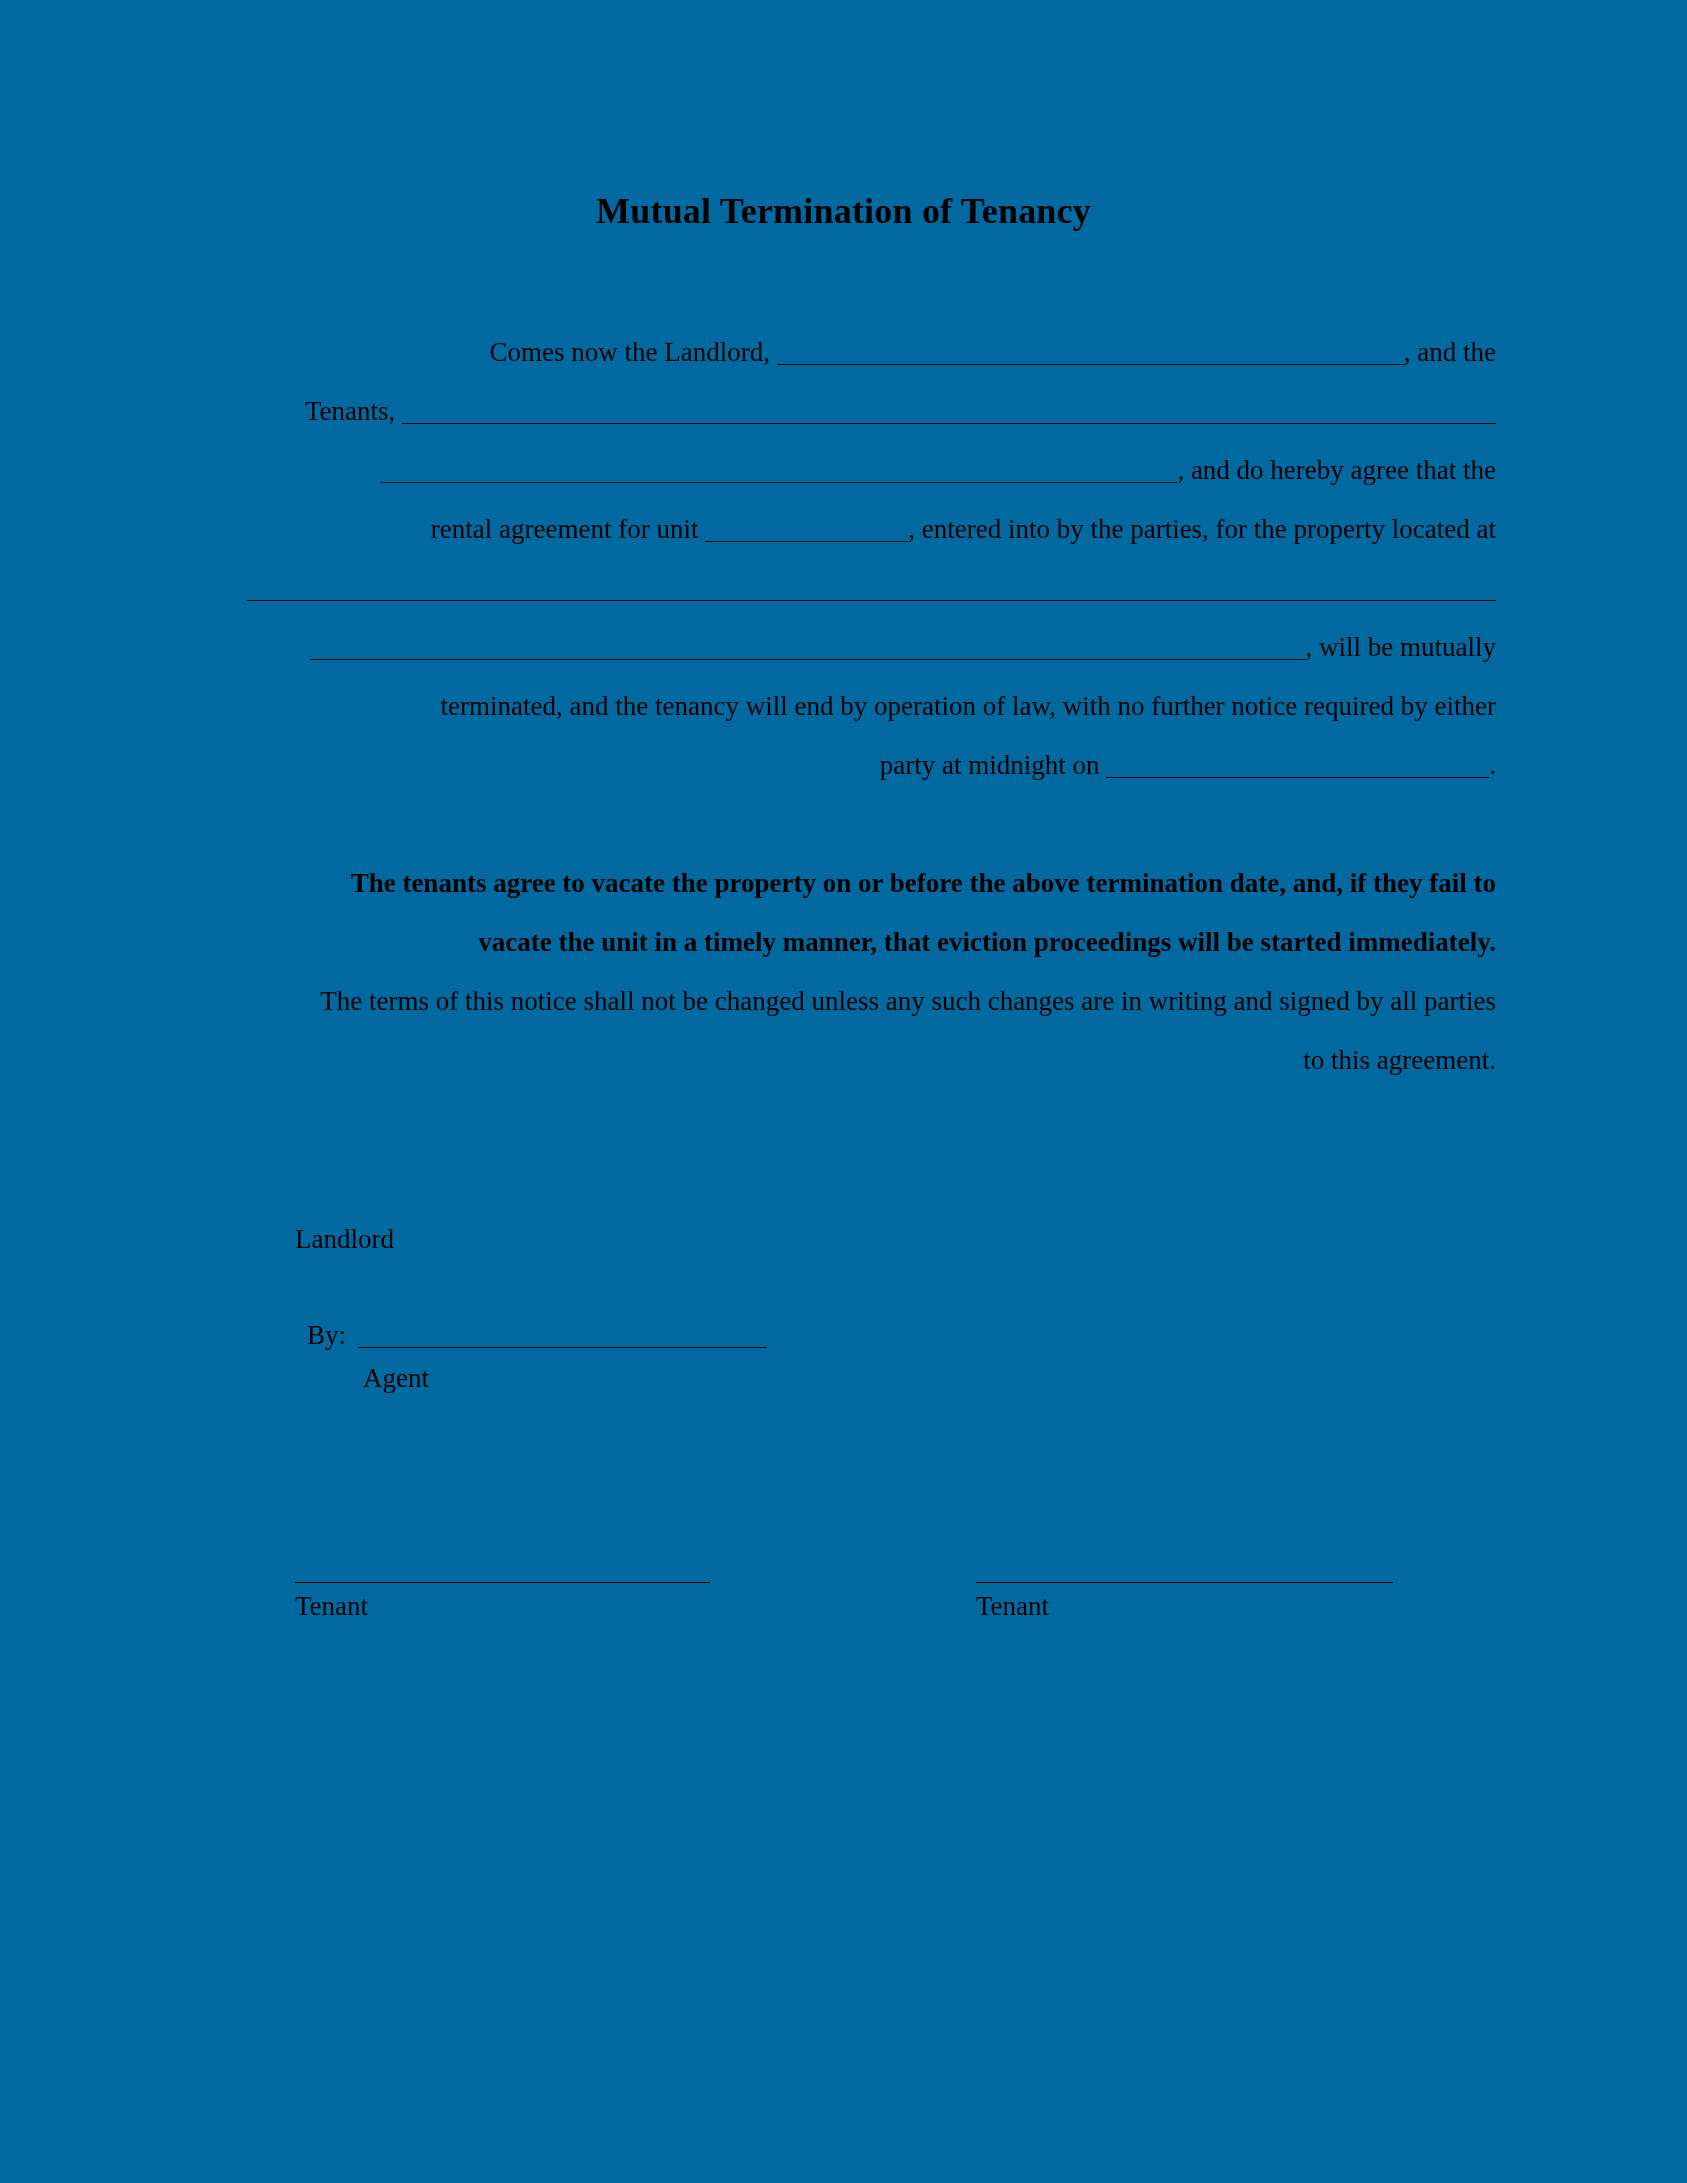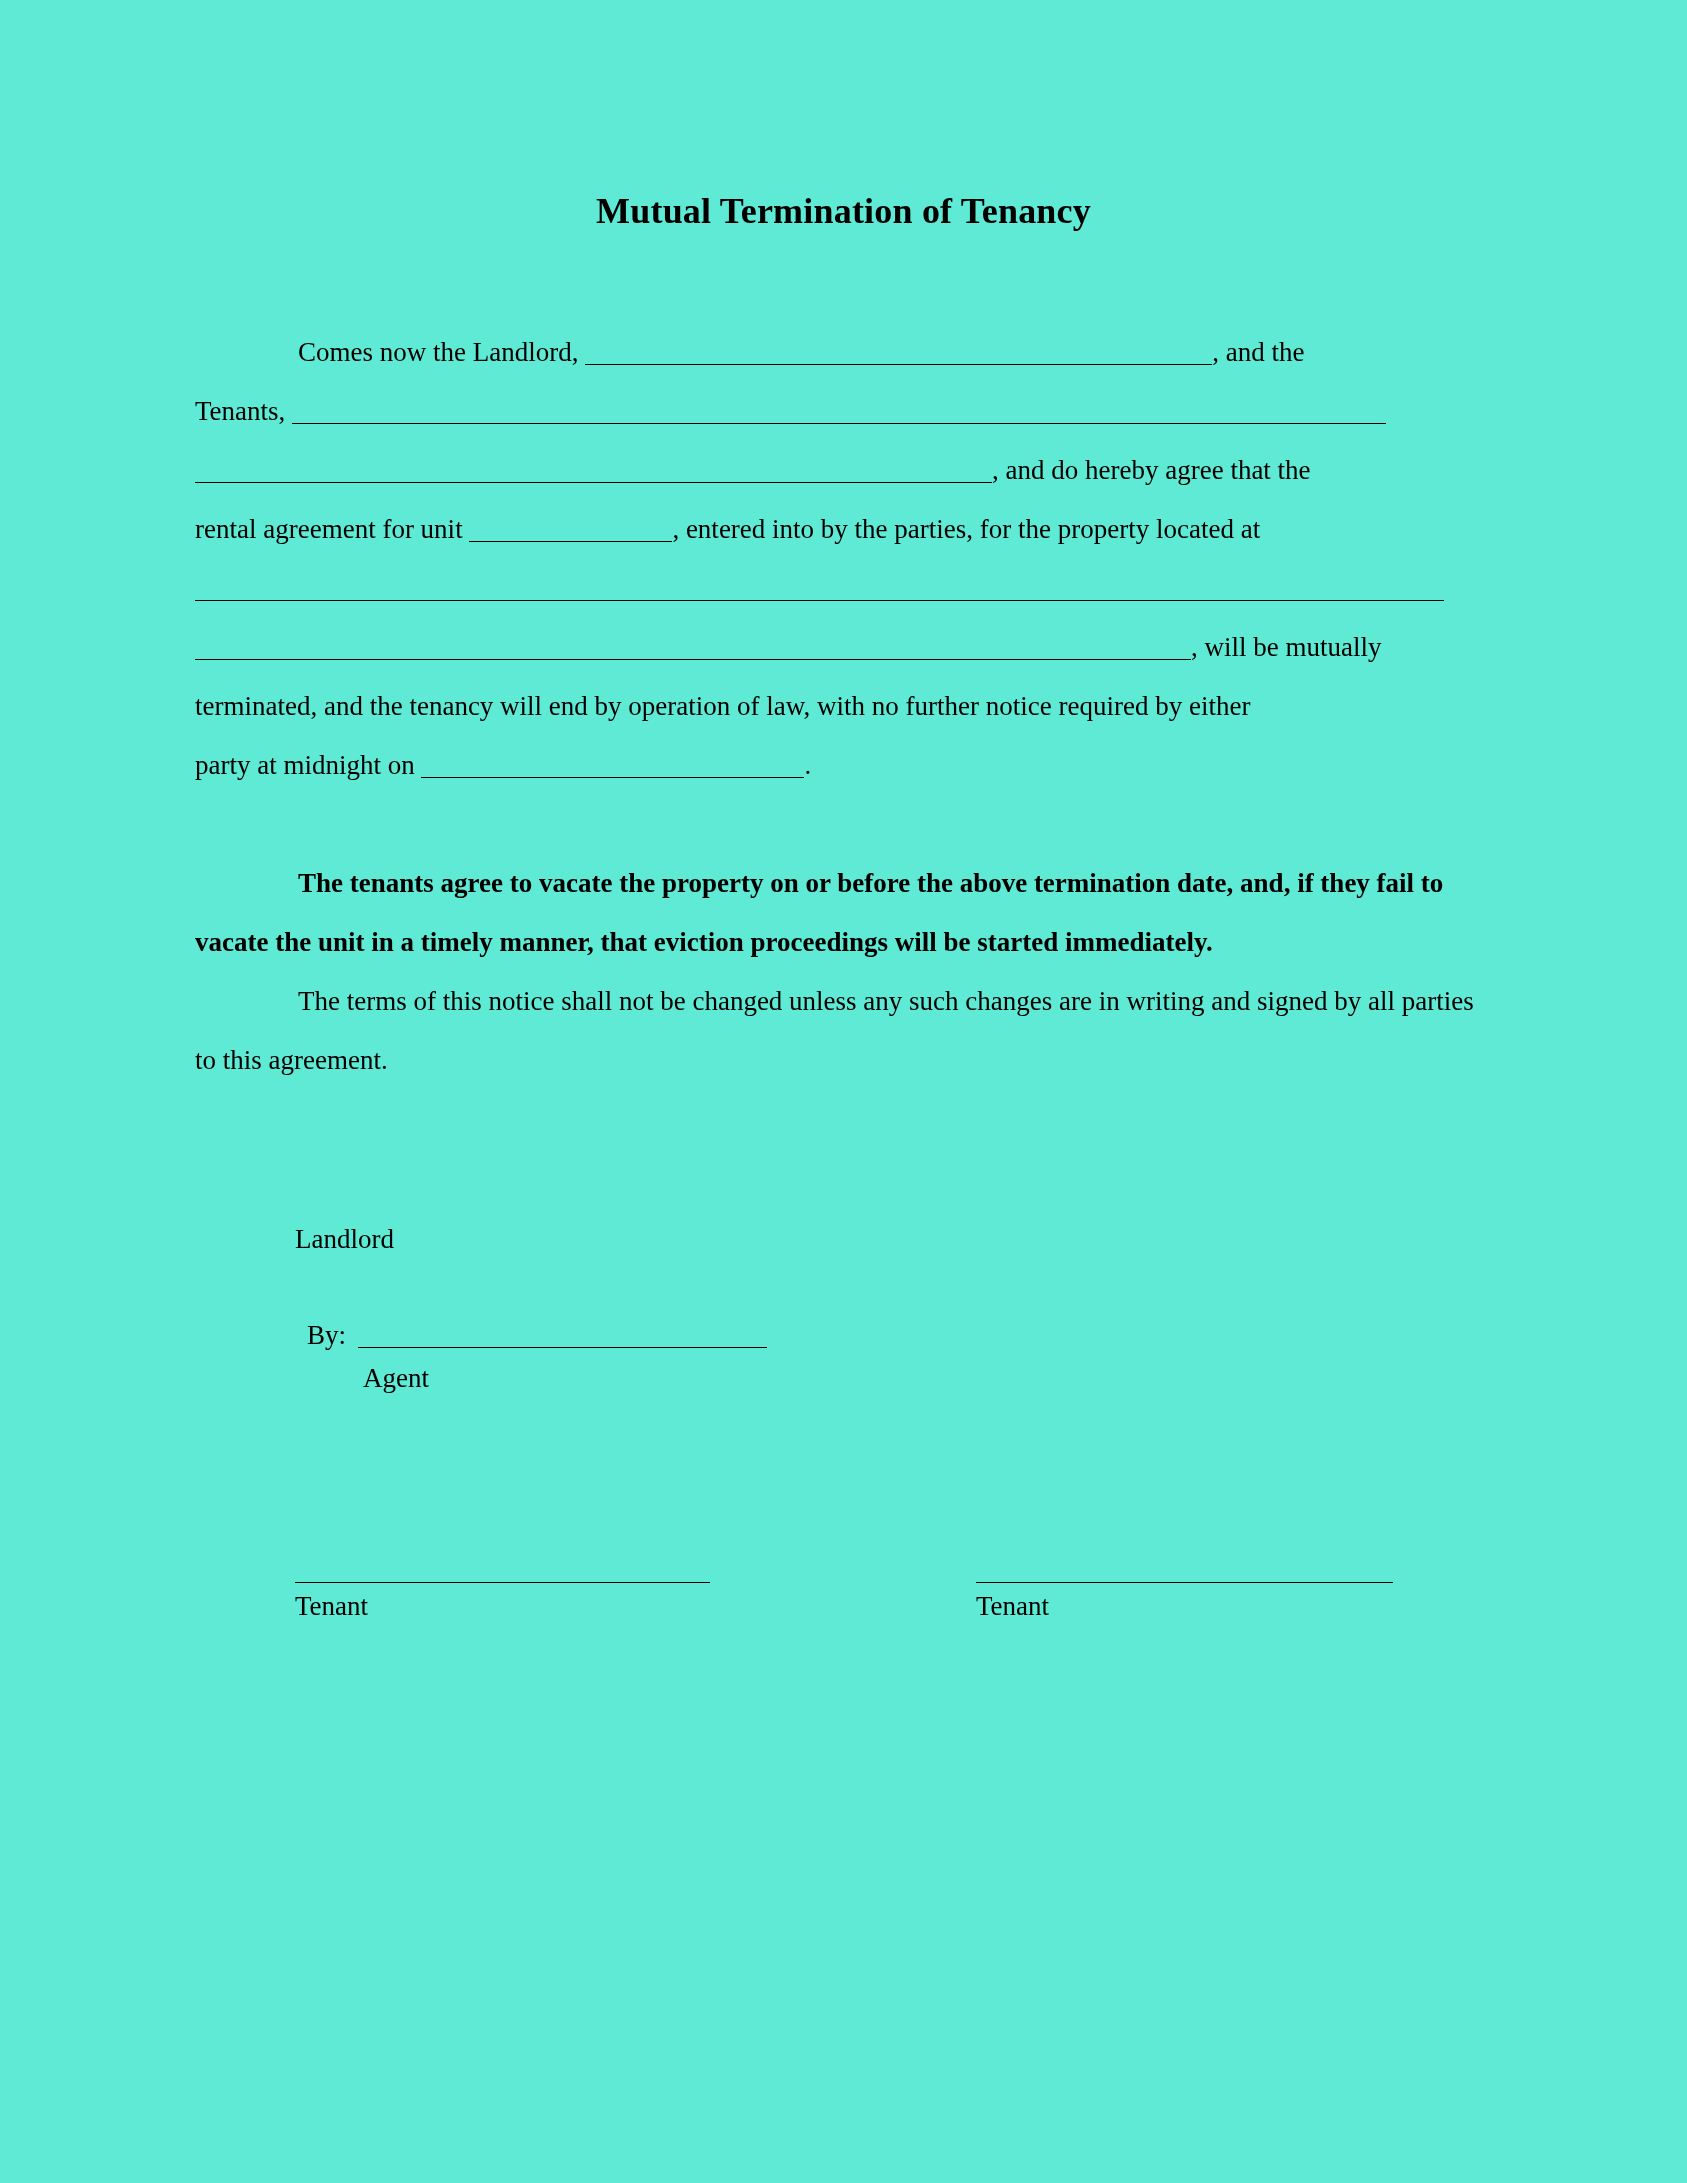--- a/index.html
+++ b/index.html
@@ -14,21 +14,21 @@
     color: #000000;
     position: relative;
     overflow: hidden;
   }
   .page {
     position: absolute;
     left: 0;
     top: 0;
     width: 1687px;
     height: 2184px;
-    background: #5eead4;
+    background: #0369a1;
   }
   .doc-title {
     position: absolute;
     left: 0;
     top: 190px;
     width: 1687px;
     text-align: center;
     font-size: 36px;
     font-weight: bold;
     letter-spacing: 0.2px;
@@ -39,20 +39,21 @@
     top: 323px;
     width: 1301px;
     font-size: 27px;
     line-height: 59px;
   }
   .p-indent {
     text-indent: 103px;
   }
   .para {
     margin: 0;
+    text-align: right;
   }
   .gap-para {
     margin-top: 59px;
     font-weight: bold;
   }
   .ul {
     display: inline-block;
     border-bottom: 1.4px solid #000;
     height: 24.5px;
     vertical-align: -4.4px;

